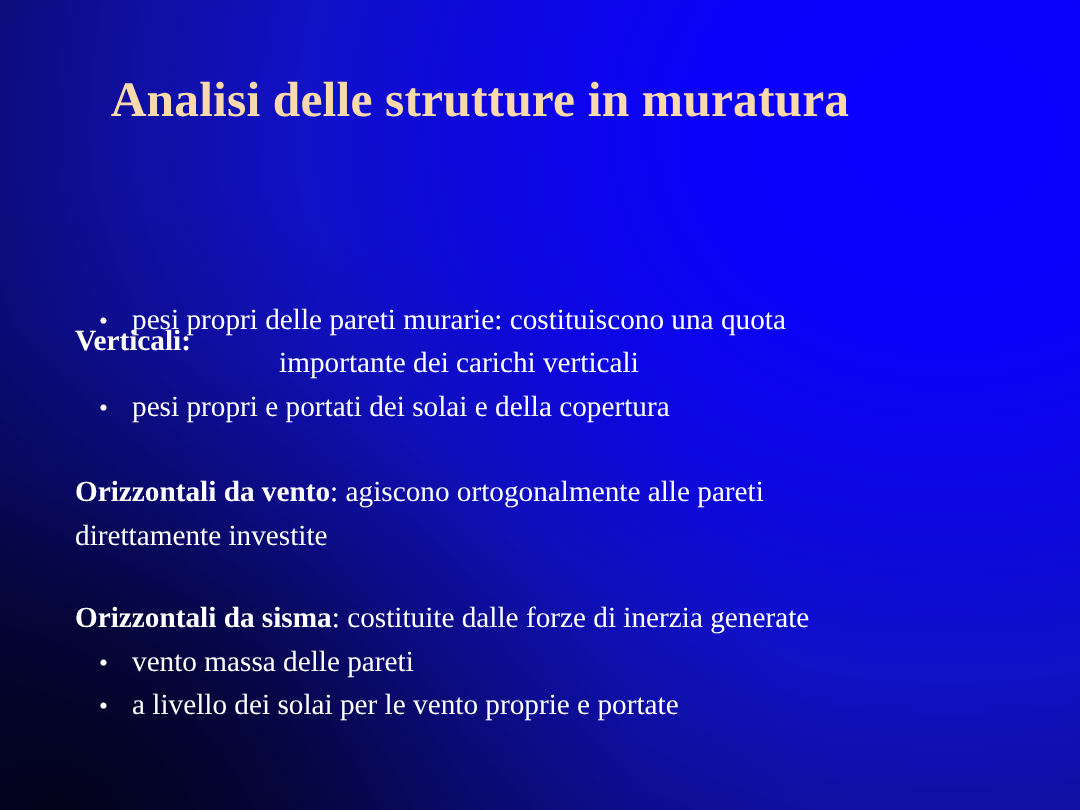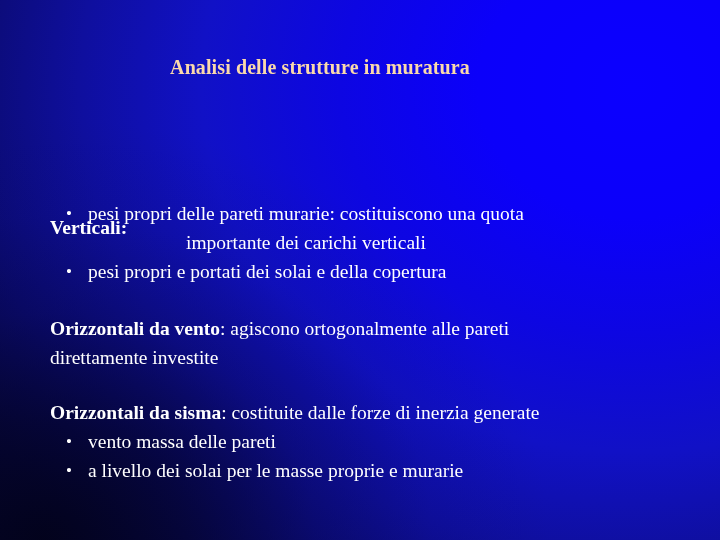--- a/index.html
+++ b/index.html
@@ -54,21 +54,21 @@
     inset: 0;
   }
 
   
   .slide-title {
     position: absolute;
     top: 51px;
     left: 0;
     width: 640px;
     text-align: center;
-    font-size: 20px;
+    font-size: 33px;
     font-weight: bold;
     color: #fad9ab;
     letter-spacing: 0.1px;
     line-height: 32px;
     white-space: nowrap;
   }
 
   
   .body-line {
     position: absolute;
@@ -153,18 +153,18 @@
     <div class="bullet-row" style="top:427px;">
       <span class="bullet-dot">•</span>
       <span class="bullet-text">
         <span>vento massa delle pareti</span>
       </span>
     </div>
 
     <div class="bullet-row" style="top:456px;">
       <span class="bullet-dot">•</span>
       <span class="bullet-text">
-        <span>a livello dei solai per le masse proprie e murarie</span>
+        <span>a livello dei solai per le vento proprie e portate</span>
       </span>
     </div>
 
   </div>
 </div>
 
 </body></html>

